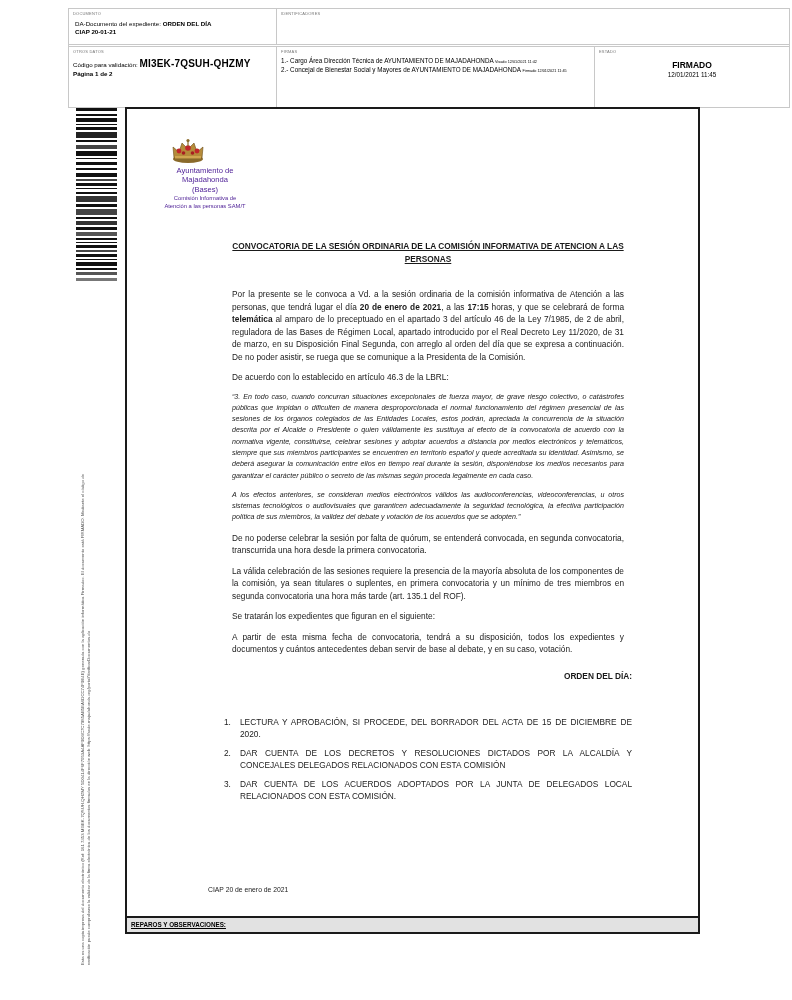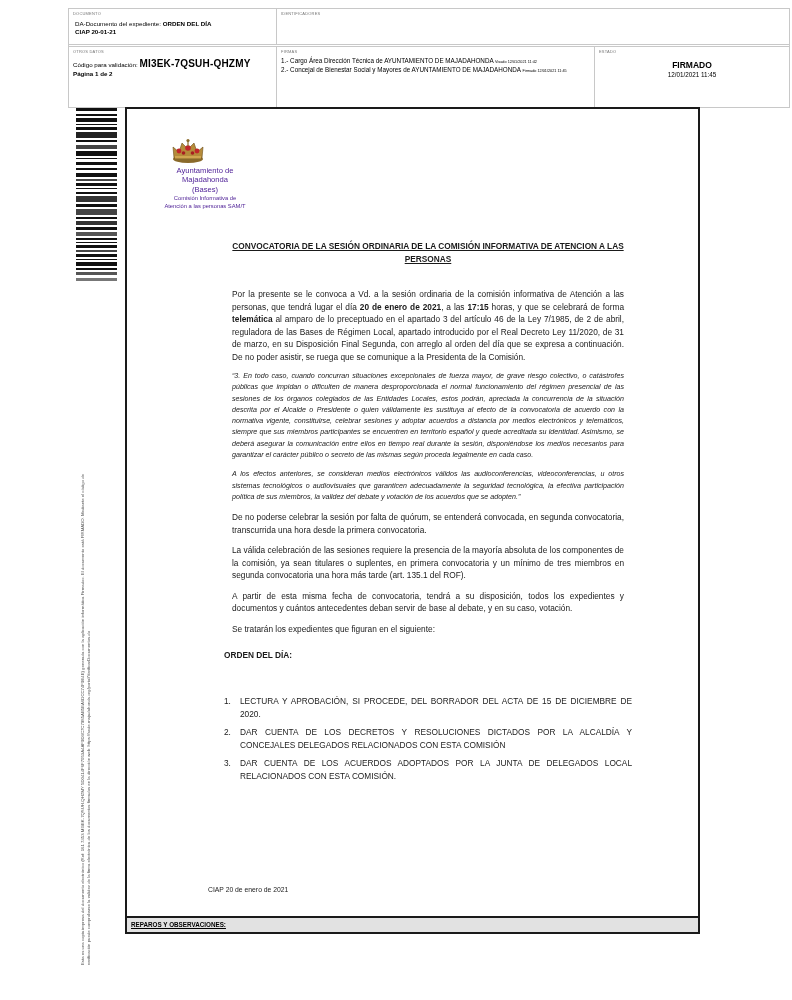--- a/index.html
+++ b/index.html
@@ -46,21 +46,21 @@
   .lh .l1 { font-size: 7.6px; line-height: 9.3px; }
   .lh .l2 { font-size: 5.8px; line-height: 8px; }
 
   
   .doc-body { position: absolute; left: 224px; top: 240px; width: 408px; font-family: "Liberation Sans", sans-serif; font-size: 8.3px; color: #1a1a1a; }
   .title { text-align: center; font-weight: bold; text-decoration: underline; font-size: 8.3px; line-height: 13px; }
   p { margin: 8px; text-align: justify; line-height: 12.5px; }
   .p1 { margin-top: 22px; }
   .p-gap { margin-top: 6px; }
   .quote { font-style: italic; font-size: 7.1px; line-height: 11.3px; }
-  .orden { text-align: left; font-weight: bold; margin-top: 14px; line-height: 12px; }
+  .orden { text-align: right; font-weight: bold; margin-top: 14px; line-height: 12px; }
   ol { margin: 0; padding: 0; list-style: none; margin-top: 34px; }
   ol li { display: flex; margin-bottom: 6px; line-height: 12.5px; }
   ol li .n { width: 16px; flex-shrink: 0; }
   ol li .t { flex: 1; text-align: justify; }
   .sig { position: absolute; left: 208px; top: 886px; font-size: 6.8px; color: #222; }
 </style>
 </head>
 <body>
 
 <div class="hdr">
@@ -163,26 +163,27 @@
   <div class="l1">(Bases)</div>
   <div class="l2">Comisión Informativa de</div>
   <div class="l2">Atención a las personas SAM/T</div>
 </div>
 
 <div class="doc-body">
   <div class="title">CONVOCATORIA DE LA SESIÓN ORDINARIA DE LA COMISIÓN INFORMATIVA DE ATENCION A LAS PERSONAS</div>
 
   <p class="p1"><span>Por la presente se le convoca a Vd. a la sesión ordinaria de la comisión informativa de Atención a las personas, que tendrá lugar el día </span><b>20 de enero de 2021</b><span>, a las </span><b>17:15</b><span> horas, y que se celebrará de forma </span><b>telemática</b><span> al amparo de lo preceptuado en el apartado 3 del artículo 46 de la Ley 7/1985, de 2 de abril, reguladora de las Bases de Régimen Local, apartado introducido por el Real Decreto Ley 11/2020, de 31 de marzo, en su Disposición Final Segunda, con arreglo al orden del día que se expresa a continuación. De no poder asistir, se ruega que se comunique a la Presidenta de la Comisión.</span></p>
 
+  <p class="p-gap">De acuerdo con lo establecido en artículo 46.3 de la LBRL:</p>
   <p class="p-gap quote">“3. En todo caso, cuando concurran situaciones excepcionales de fuerza mayor, de grave riesgo colectivo, o catástrofes públicas que impidan o dificulten de manera desproporcionada el normal funcionamiento del régimen presencial de las sesiones de los órganos colegiados de las Entidades Locales, estos podrán, apreciada la concurrencia de la situación descrita por el Alcalde o Presidente o quien válidamente les sustituya al efecto de la convocatoria de acuerdo con la normativa vigente, constituirse, celebrar sesiones y adoptar acuerdos a distancia por medios electrónicos y telemáticos, siempre que sus miembros participantes se encuentren en territorio español y quede acreditada su identidad. Asimismo, se deberá asegurar la comunicación entre ellos en tiempo real durante la sesión, disponiéndose los medios necesarios para garantizar el carácter público o secreto de las mismas según proceda legalmente en cada caso.</p>
   <p class="p-gap quote">A los efectos anteriores, se consideran medios electrónicos válidos las audioconferencias, videoconferencias, u otros sistemas tecnológicos o audiovisuales que garanticen adecuadamente la seguridad tecnológica, la efectiva participación política de sus miembros, la validez del debate y votación de los acuerdos que se adopten.”</p>
   <p class="p-gap">De no poderse celebrar la sesión por falta de quórum, se entenderá convocada, en segunda convocatoria, transcurrida una hora desde la primera convocatoria.</p>
   <p class="p-gap">La válida celebración de las sesiones requiere la presencia de la mayoría absoluta de los componentes de la comisión, ya sean titulares o suplentes, en primera convocatoria y un mínimo de tres miembros en segunda convocatoria una hora más tarde (art. 135.1 del ROF).</p>
+  <p class="p-gap">Se tratarán los expedientes que figuran en el siguiente:</p>
   <p class="p-gap">A partir de esta misma fecha de convocatoria, tendrá a su disposición, todos los expedientes y documentos y cuántos antecedentes deban servir de base al debate, y en su caso, votación.</p>
-  <p class="p-gap">Se tratarán los expedientes que figuran en el siguiente:</p>
 
   <div class="orden">ORDEN DEL DÍA:</div>
 
   <ol>
     <li>
         <span class="n">1.</span>
         <span class="t">LECTURA Y APROBACIÓN, SI PROCEDE, DEL BORRADOR DEL ACTA DE 15 DE DICIEMBRE DE 2020.</span>
       </li>
     <li>
         <span class="n">2.</span>

